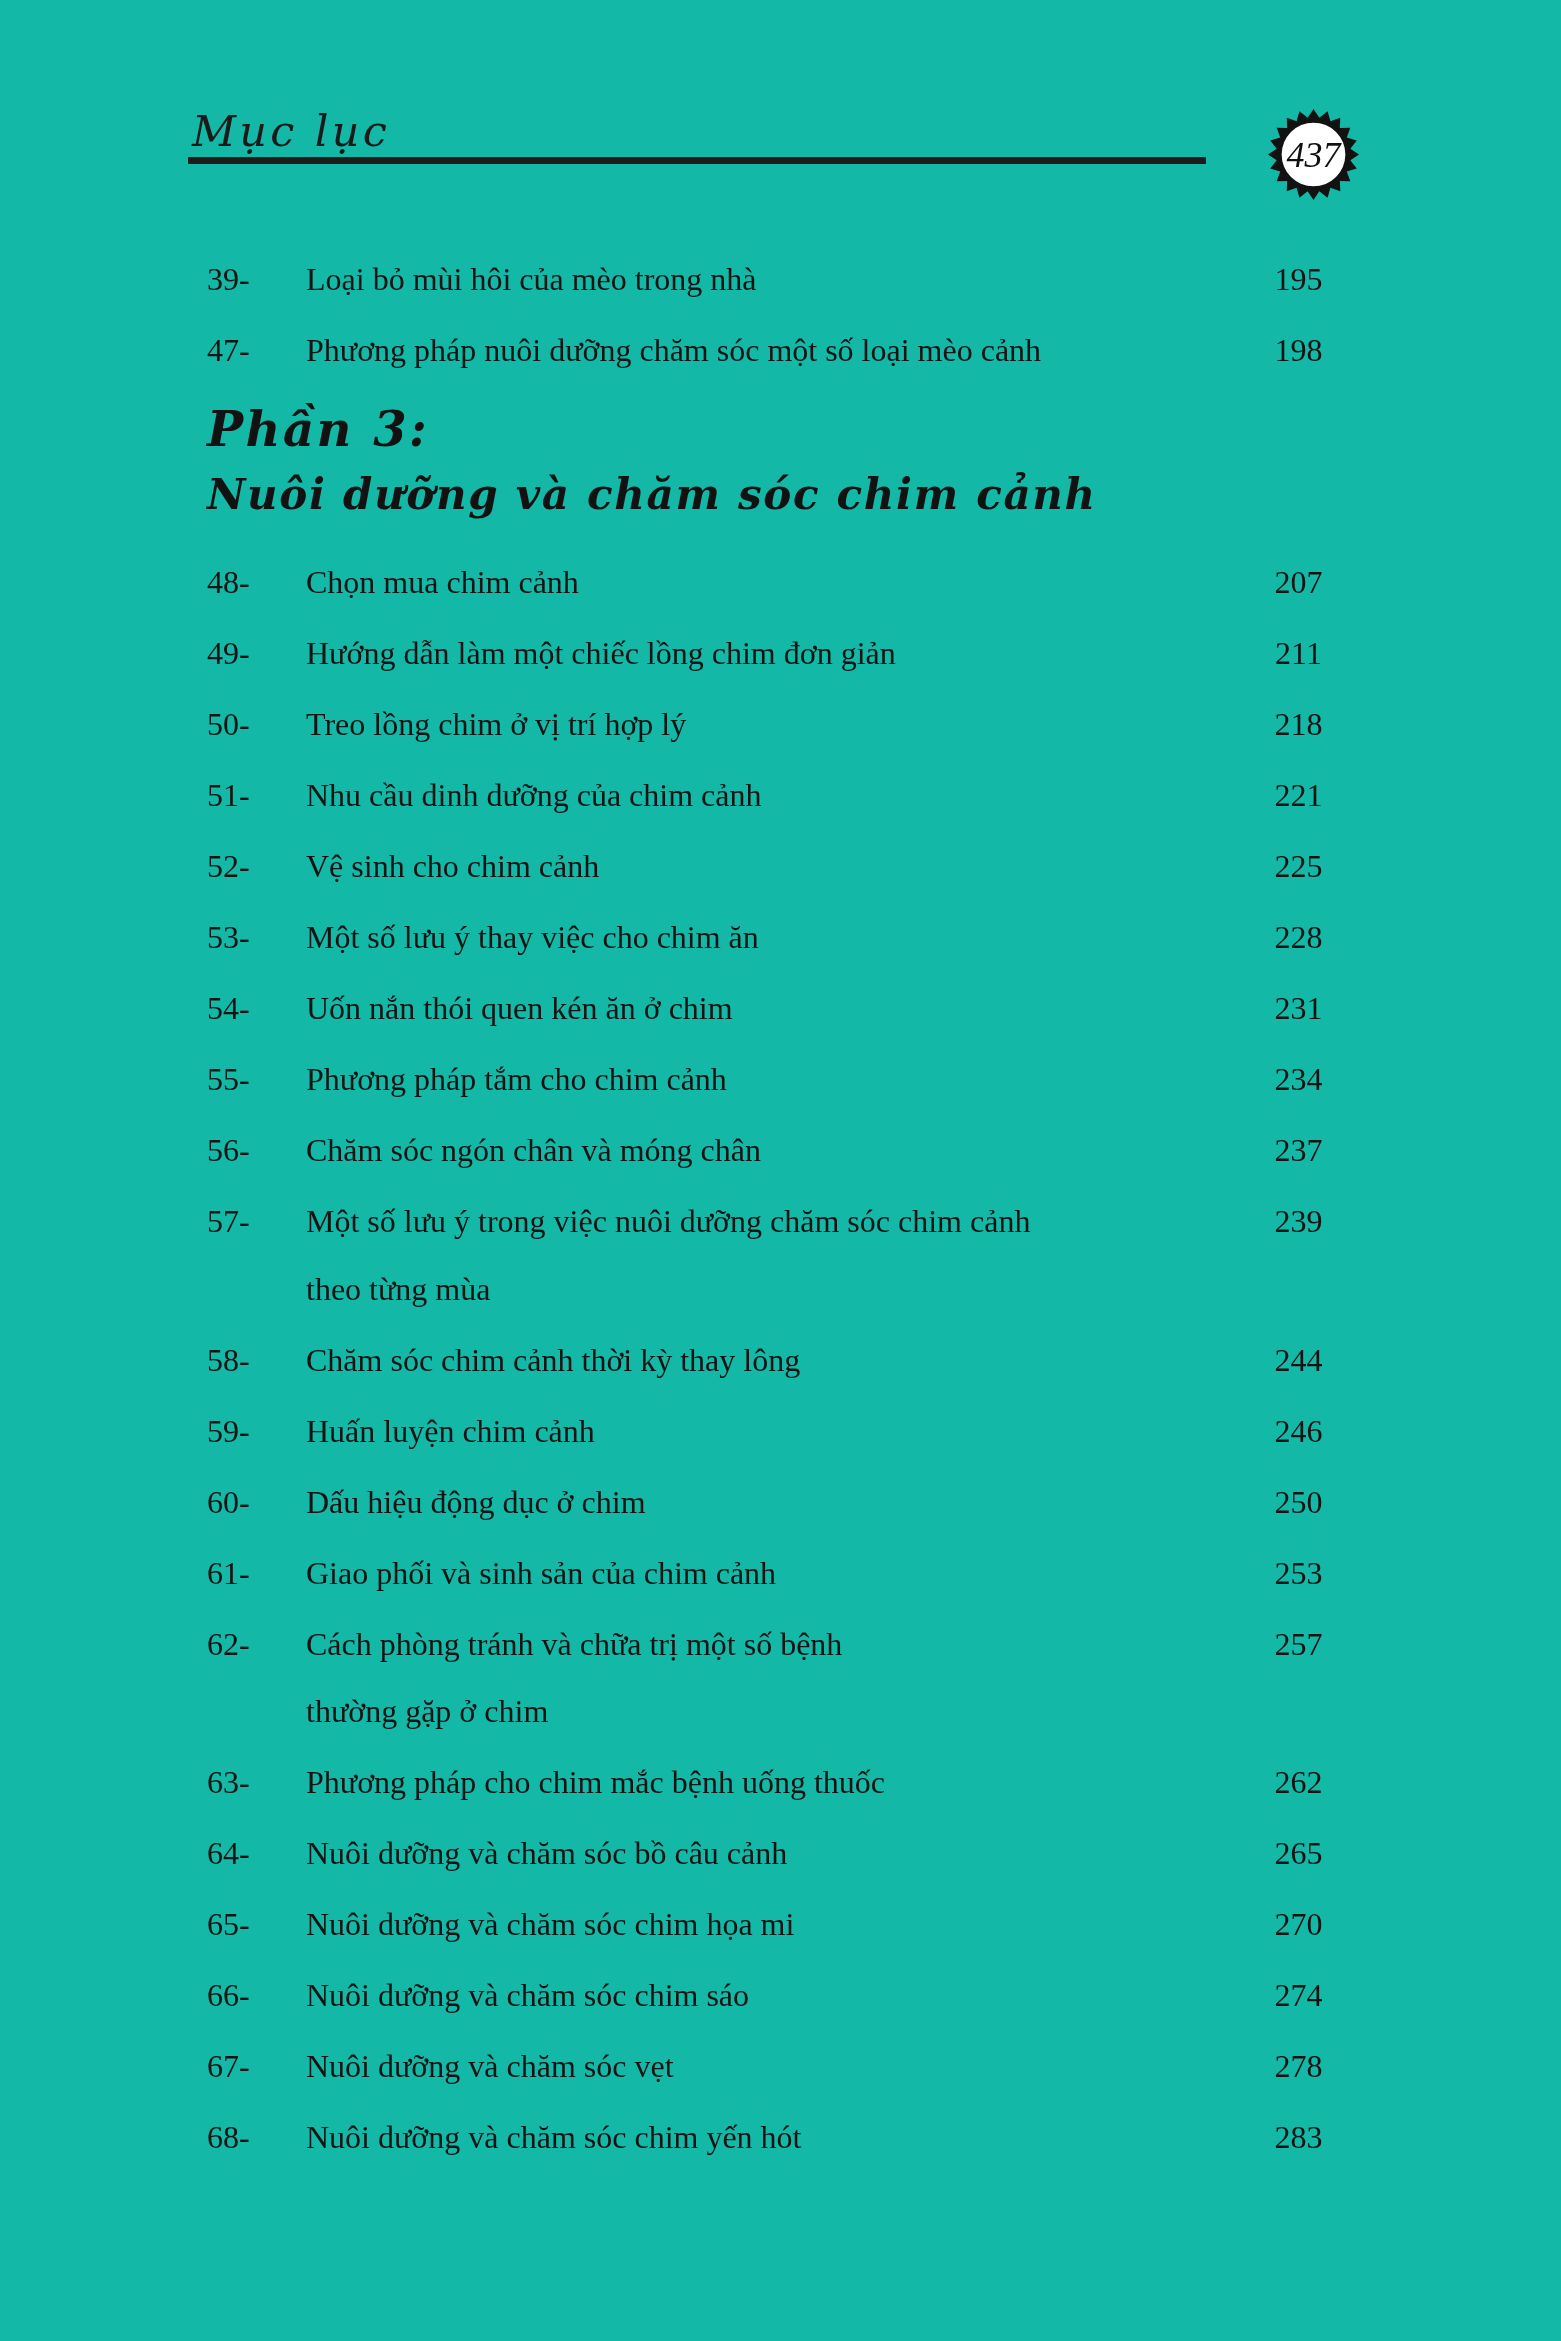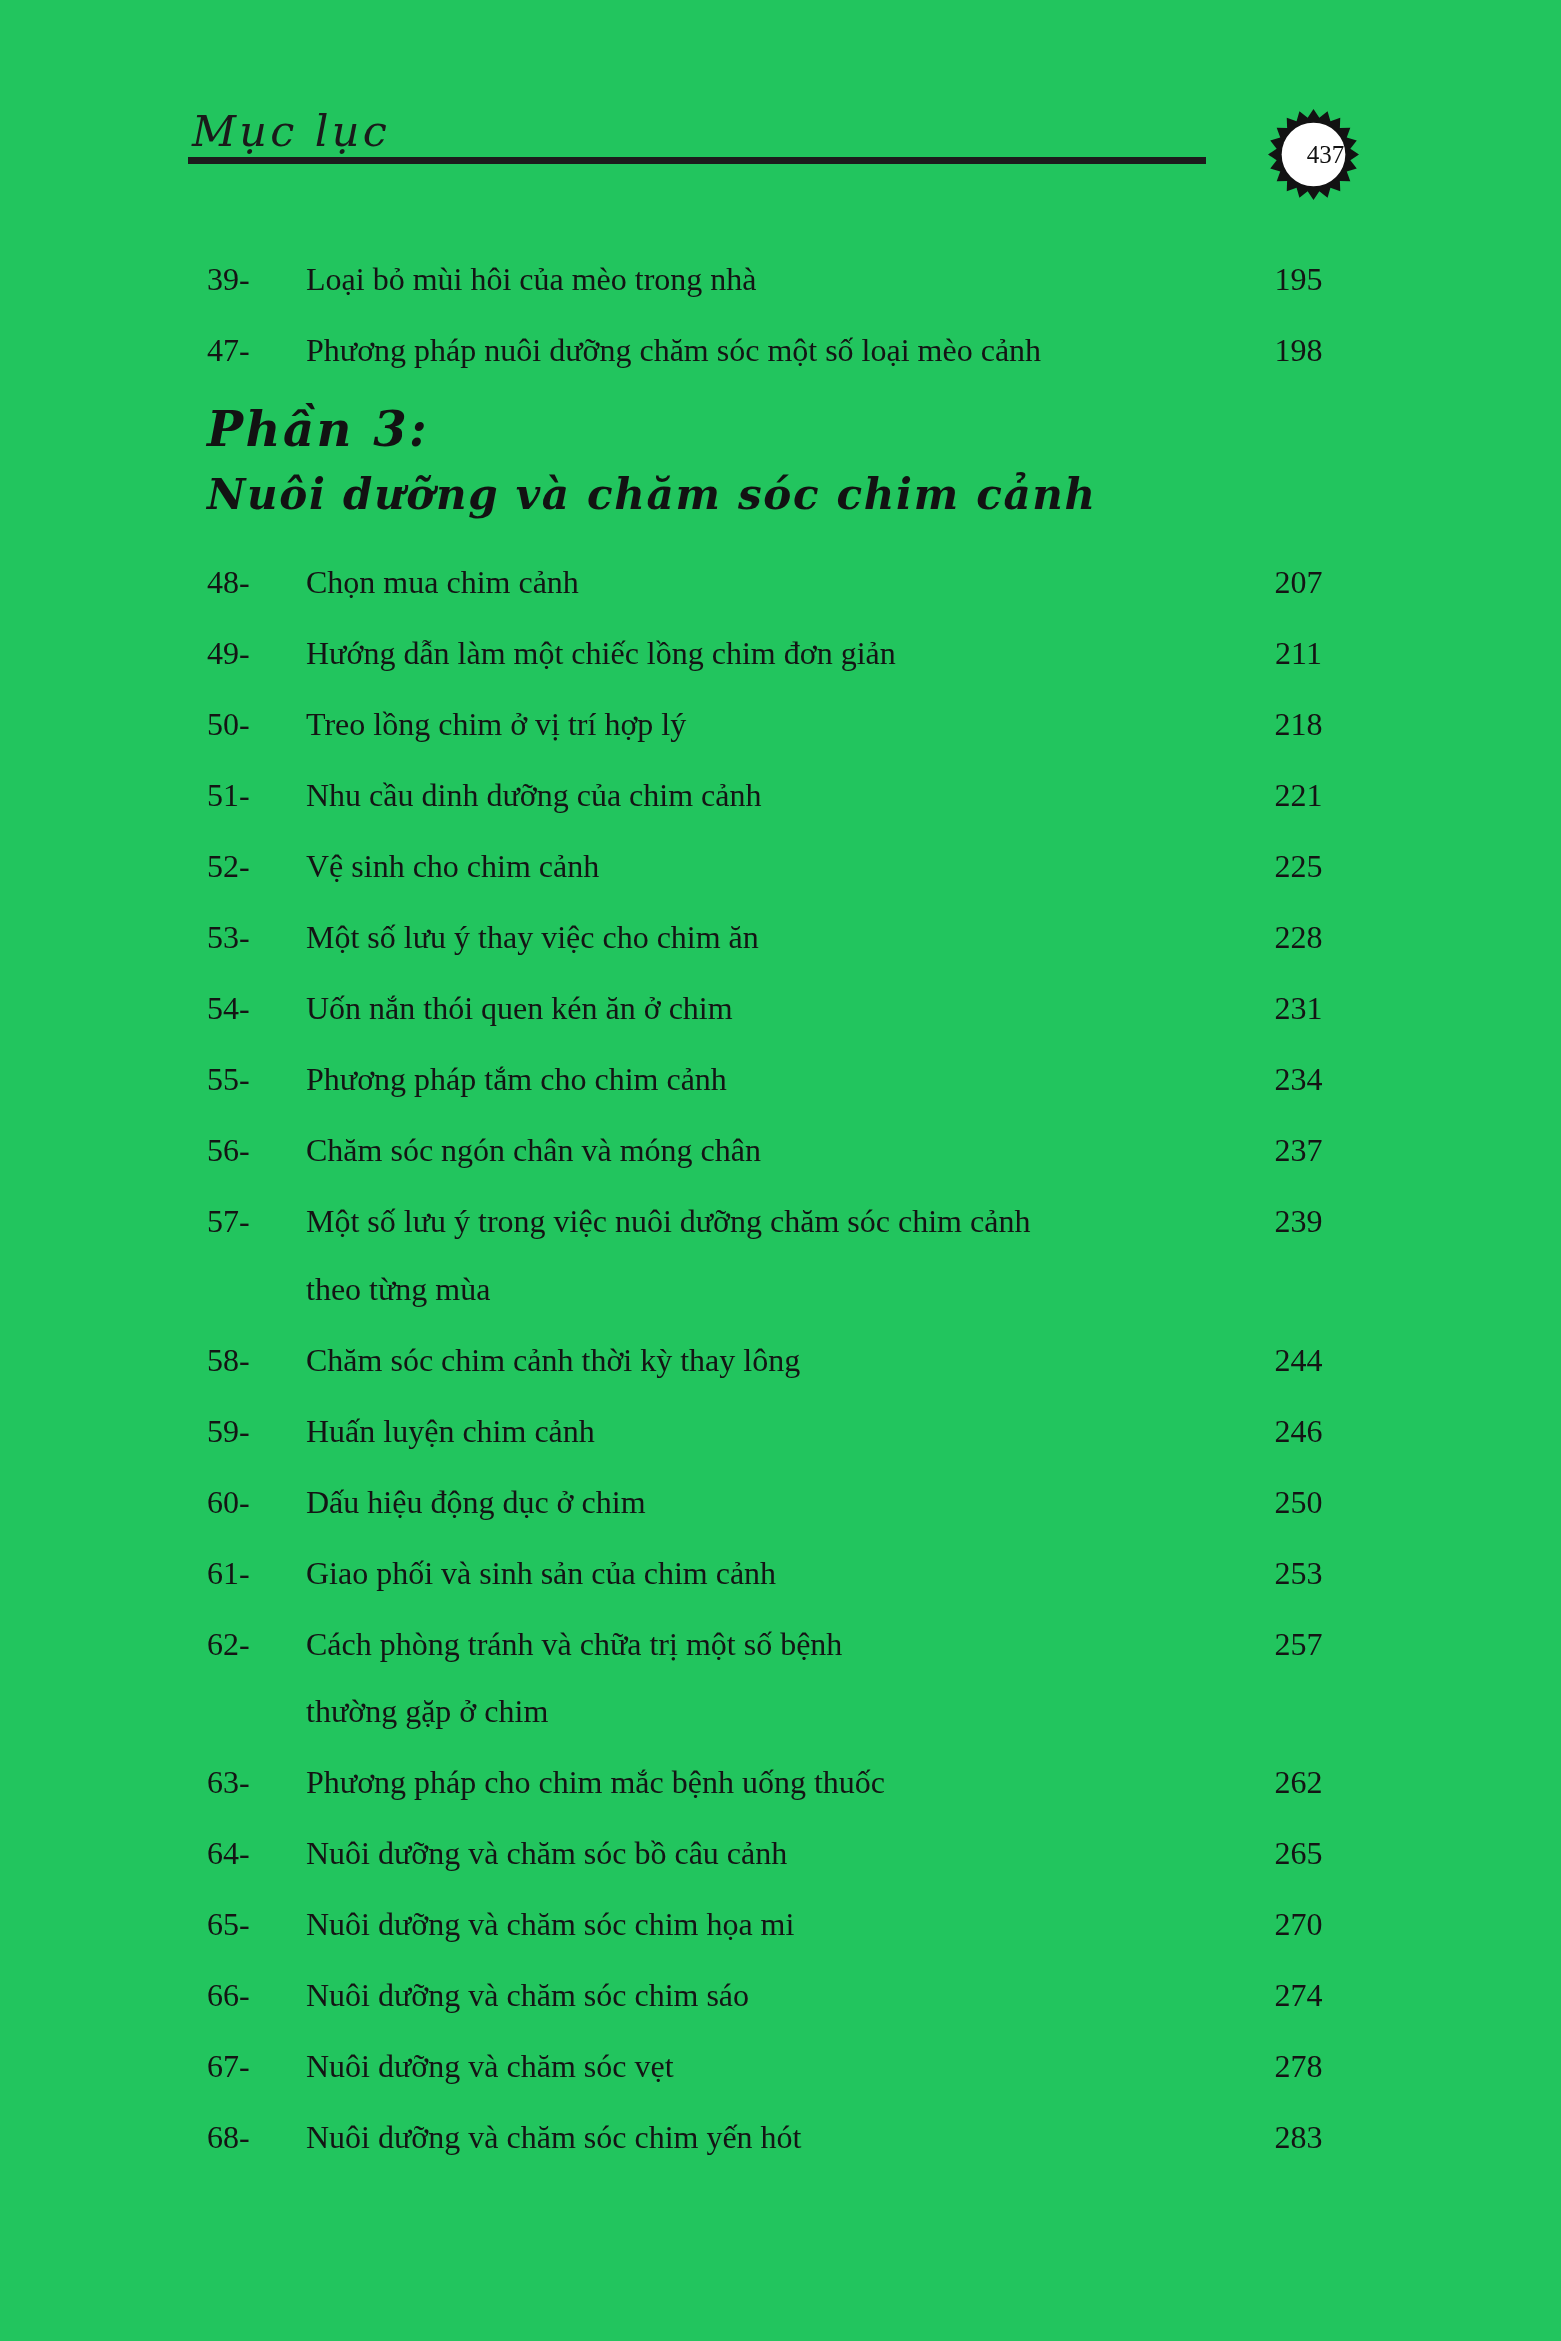--- a/index.html
+++ b/index.html
@@ -4,21 +4,21 @@
 <style>
   html, body {
     margin: 0;
     padding: 0;
     background: #e8e8e8;
   }
   .page {
     position: relative;
     width: 1561px;
     height: 2342px;
-    background: #22c55e;
+    background: #14b8a6;
     overflow: hidden;
     font-family: "Liberation Serif", "DejaVu Serif", serif;
     color: #161616;
   }
 
   
   .page-header { position: absolute; left: 0; top: 0; width: 100%; height: 215px; }
   .header-rule {
     position: absolute;
     left: 188px;
@@ -41,27 +41,28 @@
   .page-badge {
     position: absolute;
     left: 1268px;
     top: 109px;
     width: 91px;
     height: 91px;
   }
   .badge-star { position: absolute; left: 0; top: 0; width: 91px; height: 91px; }
   .badge-num {
     position: absolute;
-    left: 12px; top: 0;
+    left: 0; top: 0;
     width: 91px; height: 91px;
     display: flex;
     align-items: center;
     justify-content: center;
-    font-size: 25px;
+    font-size: 36px;
     color: #111;
+    font-style: italic;
   }
 
   
   .toc {
     position: absolute;
     left: 207px;
     right: 217px;
     top: 259px;
   }
   .toc-row {

